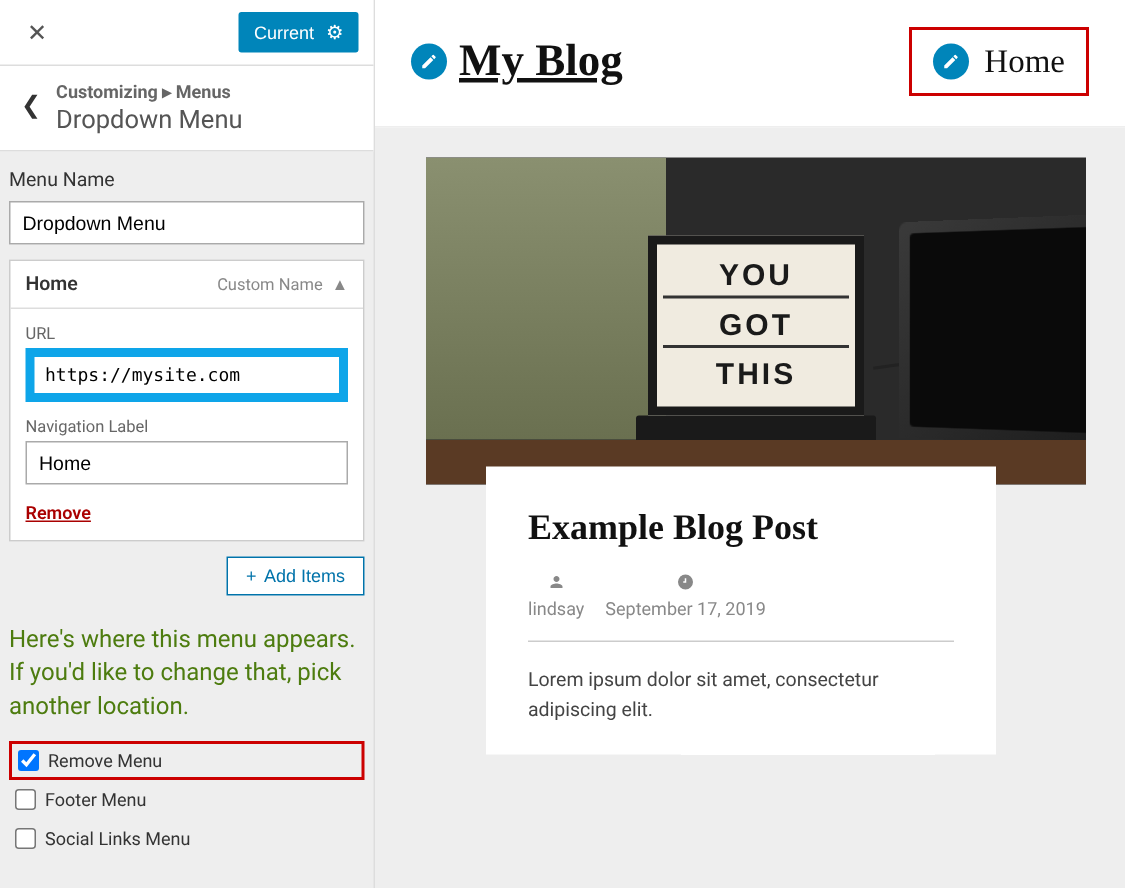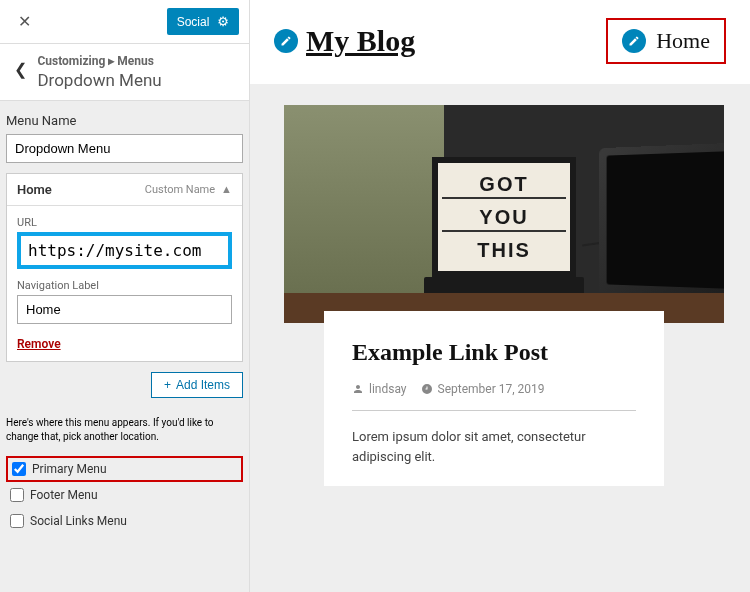--- a/index.html
+++ b/index.html
@@ -20,49 +20,49 @@
 .sidebar-body { padding: 12px 6px; overflow-y: auto; flex: 1; }
 .field-label { font-size: 13px; color: #333; margin-bottom: 6px; display: block; }
 .text-input { width: 100%; padding: 6px 8px; border: 1px solid #aaa; background: #fff; font-size: 13px; margin-bottom: 10px; }
 
 .menu-item-box { background: #fff; border: 1px solid #ccc; margin-bottom: 10px; }
 .menu-item-header { display: flex; justify-content: space-between; align-items: center; padding: 8px 10px; border-bottom: 1px solid #ddd; cursor: pointer; }
 .menu-item-name { font-weight: 600; font-size: 13px; }
 .menu-item-type { font-size: 11px; color: #888; display: flex; align-items: center; gap: 6px; }
 .menu-item-body { padding: 10px; }
 .small-label { font-size: 11px; color: #666; display: block; margin-bottom: 3px; }
-.mono-input { width: 100%; padding: 5px 7px; border: 4px solid #0ea5e9; background: #fff; font-family: Consolas, monospace; font-size: 16px; margin-bottom: 10px; }
+.mono-input { width: 100%; padding: 5px 7px; border: 6px solid #0ea5e9; background: #fff; font-family: Consolas, monospace; font-size: 12px; margin-bottom: 10px; }
 .remove-link { color: #a00; font-size: 12px; text-decoration: underline; cursor: pointer; font-weight: 600; }
 
 .add-items-row { display: flex; justify-content: flex-end; margin-bottom: 18px; }
 .add-items-btn { background: #fff; border: 1px solid #0073aa; color: #0073aa; padding: 5px 12px; font-size: 12px; cursor: pointer; display: flex; align-items: center; gap: 5px; }
 
 .section-heading { font-size: 13px; font-weight: 600; color: #333; margin-bottom: 4px; }
-.section-desc { font-size: 10px; color: #000000; margin-bottom: 12px; line-height: 1.4; }
+.section-desc { font-size: 16px; color: #4d7c0f; margin-bottom: 12px; line-height: 1.4; }
 .check-row { display: flex; align-items: center; gap: 6px; padding: 6px 4px; font-size: 12px; }
 .check-row input { width: 14px; height: 14px; cursor: pointer; }
 .check-row-hl { border: 2px solid #cc0000; padding: 4px; }
 .current-note { color: #666; font-size: 11px; }
 
 
 .preview { flex: 1; background: #fff; display: flex; flex-direction: column; }
 .preview-header { background: #fff; padding: 18px 24px 20px; display: flex; justify-content: space-between; align-items: center; border-bottom: 1px solid #eee; }
 .site-title-wrap { display: flex; align-items: center; gap: 8px; }
 .edit-bubble { width: 24px; height: 24px; background: #0085ba; border-radius: 50%; display: inline-flex; align-items: center; justify-content: center; cursor: pointer; }
 .edit-bubble svg { width: 12px; height: 12px; fill: #fff; }
 .site-title { font-family: Georgia, serif; font-size: 30px; font-weight: 700; color: #111; text-decoration: underline; }
 .nav-hl { border: 2px solid #cc0000; padding: 8px 14px; display: flex; align-items: center; gap: 10px; }
 .nav-link { font-family: Georgia, serif; font-size: 22px; color: #111; }
 
 .preview-body { flex: 1; background: #eee; padding: 20px 0 0 34px; overflow: hidden; position: relative; }
 .hero-img { width: 440px; height: 218px; background: #2a2a2a; position: relative; overflow: hidden; }
 .post-card { background: #fff; width: 340px; margin: -12px 0 0 40px; padding: 28px 28px 20px; position: relative; }
 .post-title { font-family: Georgia, serif; font-size: 24px; font-weight: 700; color: #111; margin-bottom: 16px; }
 .post-meta { display: flex; align-items: center; gap: 14px; font-size: 12px; color: #888; margin-bottom: 14px; }
-.post-meta-item { display: flex; align-items: center; gap: 5px; }
+.post-meta-item { display: flex; align-items: center; gap: 5px; flex-direction: column; }
 .post-divider { border: none; border-top: 1px solid #ccc; margin-bottom: 16px; }
 .post-excerpt { font-size: 13px; color: #444; line-height: 1.5; }
 
 
 .desk { position:absolute; bottom:0; left:0; right:0; height:30px; background:#5a3a24; }
 .window { position:absolute; top:0; left:0; width:160px; height:188px; background:linear-gradient(#8a9070,#6a7050); }
 .lightbox-stand { position:absolute; left:140px; bottom:28px; width:160px; height:18px; background:#1a1a1a; border-radius:2px; }
 .lightbox { position:absolute; left:148px; bottom:46px; width:144px; height:120px; background:#f0ebe0; border:6px solid #1a1a1a; display:flex; flex-direction:column; justify-content:space-around; align-items:center; padding:6px 4px; }
 .lightbox-line { font-family: Arial, sans-serif; font-weight:900; letter-spacing:2px; color:#1a1a1a; font-size:20px; line-height:1; border-bottom:2px solid #333; width:100%; text-align:center; padding:3px 0; }
 .lightbox-line:last-child { border-bottom:none; }
@@ -72,21 +72,21 @@
 </style>
 </head>
 <body>
 
 <div class="app">
 
   <div class="sidebar">
     <div class="sidebar-top">
       <span class="close-x">✕</span>
       <button class="publish-btn">
-        <span>Social</span>
+        <span>Current</span>
         <span class="gear">⚙</span>
       </button>
     </div>
     <div class="sidebar-head">
       <span class="back-arrow">❮</span>
       <div>
         <div class="breadcrumb">Customizing ▸ Menus</div>
         <div class="page-title">Dropdown Menu</div>
       </div>
     </div>
@@ -116,21 +116,21 @@
         <button class="add-items-btn">
           <span>+</span>
           <span>Add Items</span>
         </button>
       </div>
 
       <div class="section-desc">Here's where this menu appears. If you'd like to change that, pick another location.</div>
 
       <div class="check-row check-row-hl">
         <input type="checkbox" checked="" style="">
-        <span>Primary Menu</span>
+        <span>Remove Menu</span>
       </div>
       <div class="check-row">
         <input type="checkbox" style="">
         <span>Footer Menu</span>
       </div>
       <div class="check-row">
         <input type="checkbox" style="">
         <span>Social Links Menu</span>
       </div>
     </div>
@@ -154,32 +154,32 @@
         </span>
         <span class="nav-link">Home</span>
       </div>
     </div>
 
     <div class="preview-body">
       <div class="hero-img">
         <div class="window"></div>
         <div class="lightbox-stand"></div>
         <div class="lightbox">
+          <div class="lightbox-line">YOU</div>
           <div class="lightbox-line">GOT</div>
-          <div class="lightbox-line">YOU</div>
           <div class="lightbox-line">THIS</div>
         </div>
         <div class="cable"></div>
         <div class="laptop">
             <div class="laptop-screen"></div>
           </div>
         <div class="desk"></div>
       </div>
       <div class="post-card">
-        <div class="post-title">Example Link Post</div>
+        <div class="post-title">Example Blog Post</div>
         <div class="post-meta">
           <span class="post-meta-item">
             <svg width="12" height="12" viewBox="0 0 24 24" fill="#888">
                 <path d="M12 12c2.2 0 4-1.8 4-4s-1.8-4-4-4-4 1.8-4 4 1.8 4 4 4zm0 2c-2.7 0-8 1.3-8 4v2h16v-2c0-2.7-5.3-4-8-4z"></path>
               </svg>
             <span>lindsay</span>
           </span>
           <span class="post-meta-item">
             <svg width="12" height="12" viewBox="0 0 24 24" fill="#888">
                 <path d="M12 2a10 10 0 1 0 0 20 10 10 0 0 0 0-20zm1 11h-4v-2h2V7h2v6z"></path>

